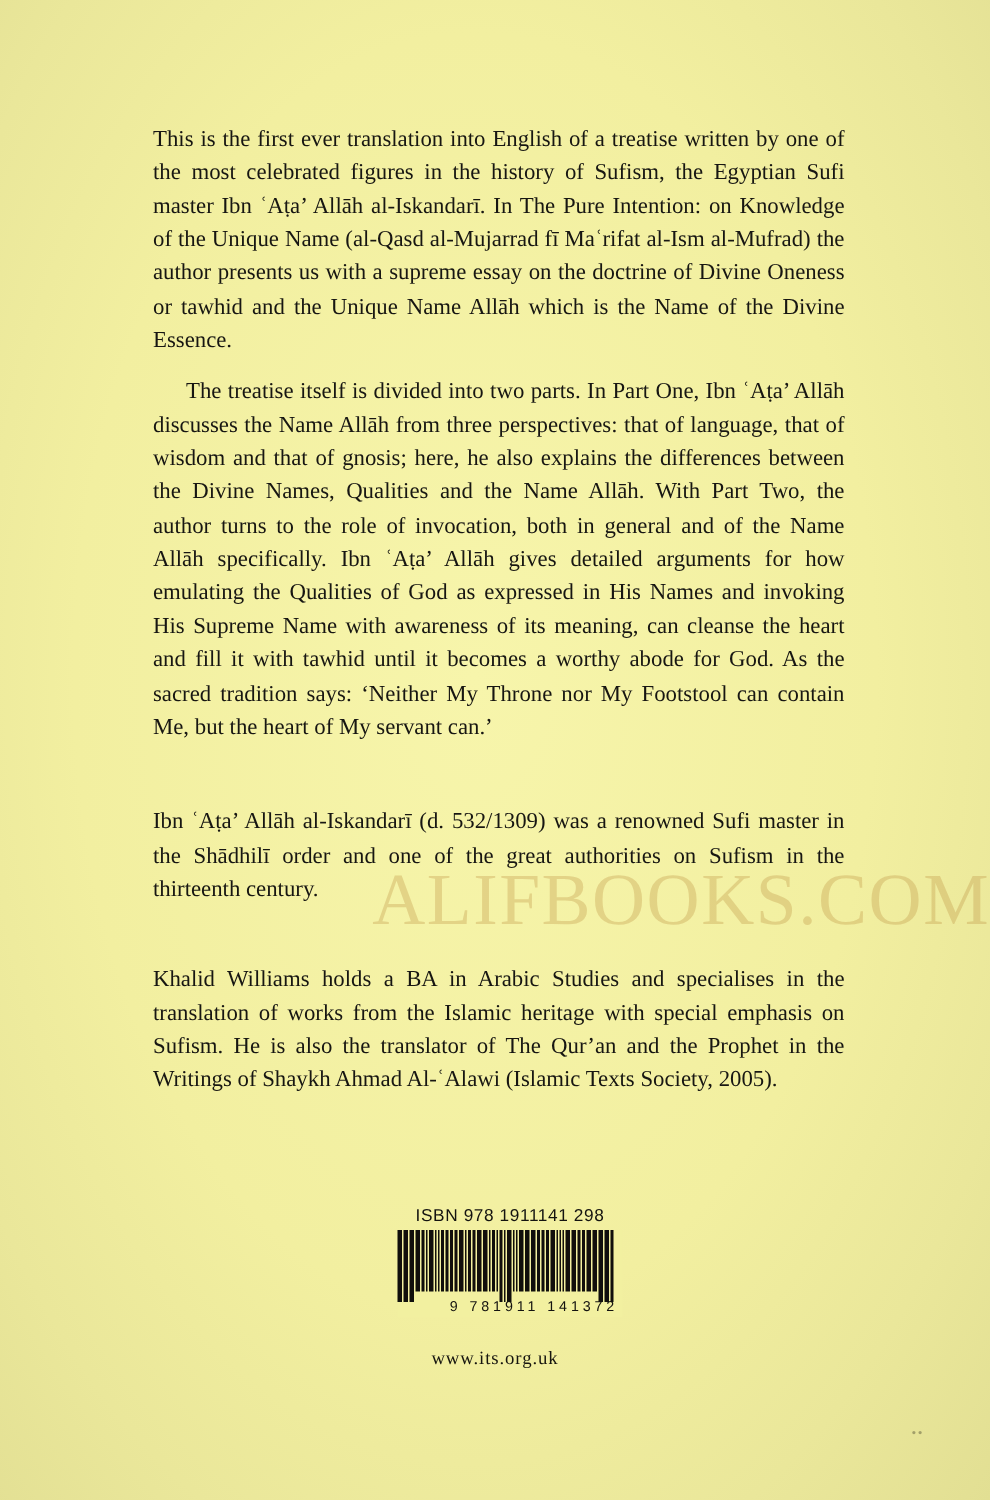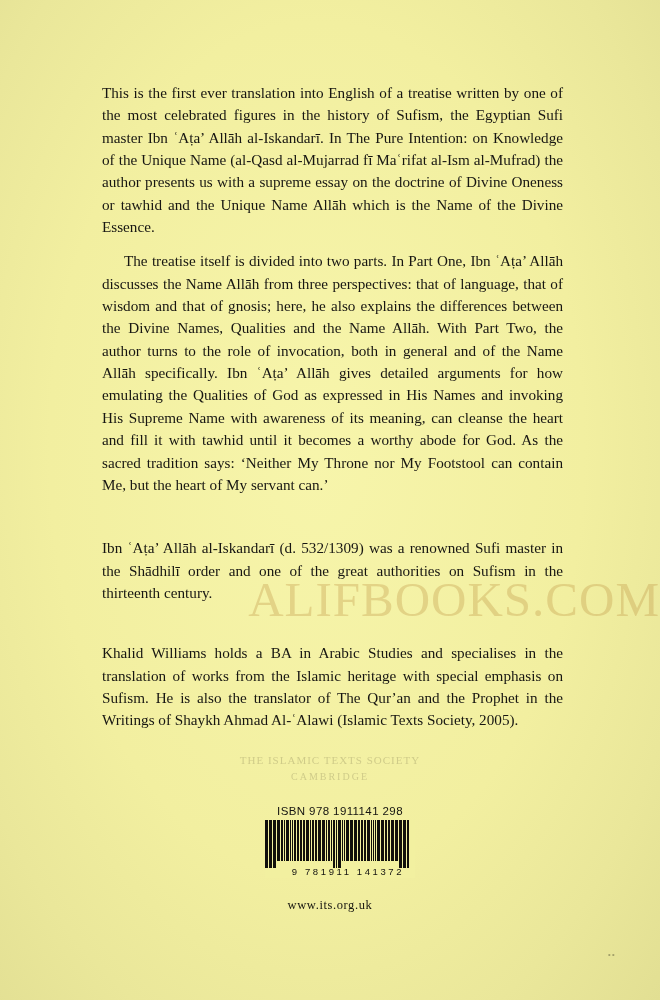--- a/index.html
+++ b/index.html
@@ -119,21 +119,21 @@
     display: flex;
     align-items: flex-start;
   }
   .bars span {
     display: block;
     background: #100f0c;
     margin-right: 1px;
   }
   .barcode-digits {
     position: absolute;
-    left: 8px;
+    left: 16px;
     top: 46px;
     width: 150px;
     font-family: "Liberation Sans", sans-serif;
     font-size: 9.5px;
     letter-spacing: 2.6px;
     color: #141310;
     text-align: center;
   }
   .website {
     position: absolute;
@@ -166,24 +166,20 @@
     <div class="gap"></div>
     <p class="blurb bio">Ibn ʿAṭa’ Allāh al-Iskandarī (d. 532/1309) was a renowned Sufi master in the Shādhilī order and one of the great authorities on Sufism in the thirteenth century.</p>
     <div class="gap-sm"></div>
     <p class="blurb bio">Khalid Williams holds a BA in Arabic Studies and specialises in the translation of works from the Islamic heritage with special emphasis on Sufism. He is also the translator of The Qur’an and the Prophet in the Writings of Shaykh Ahmad Al-ʿAlawi (Islamic Texts Society, 2005).</p>
   </div>
 
   <div class="watermark">
     <div class="wm-main">ALIFBOOKS.COM</div>
   </div>
 
-  <div class="publisher">
-    <div class="pub1">THE ISLAMIC TEXTS SOCIETY</div>
-    <div class="pub2">CAMBRIDGE</div>
-  </div>
 
   <div class="barcode-wrap">
     <div class="isbn-text">ISBN 978 1911141 298</div>
     <div class="barcode">
       <div class="bars" id="bars">
           <span style="width: 3px; height: 48px;"></span>
           <span style="width: 3px; height: 48px;"></span>
           <span style="width: 3px; height: 48px;"></span>
           <span style="width: 3px; height: 41px;"></span>
           <span style="width: 2px; height: 41px;"></span>

